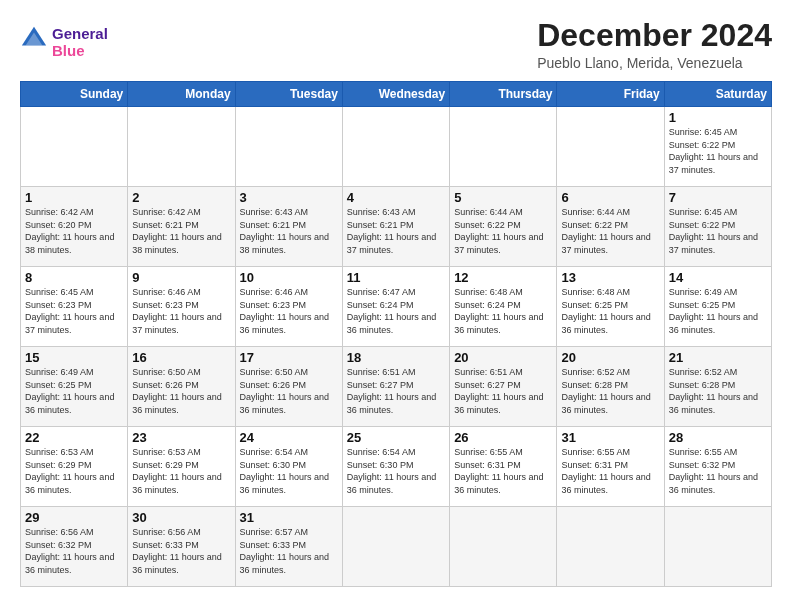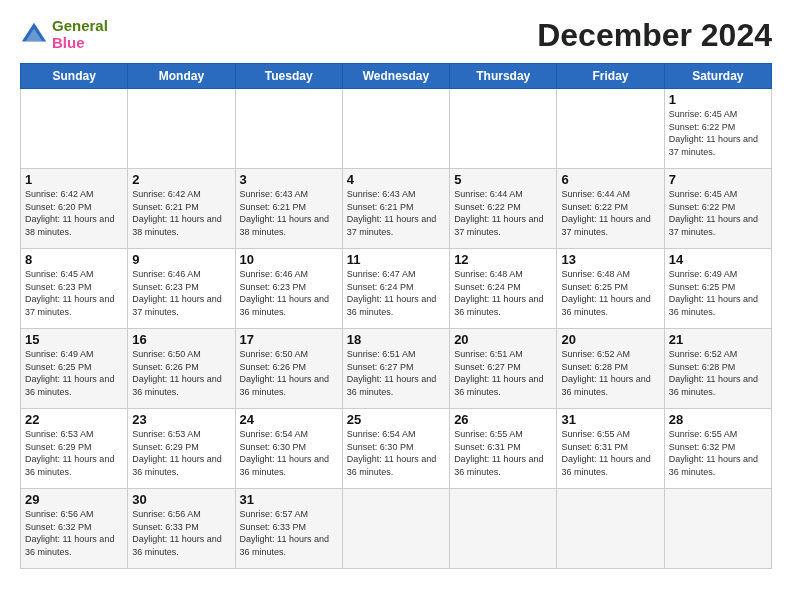--- a/index.html
+++ b/index.html
@@ -28,21 +28,22 @@
       gap: 4px;
     }
     .logo-text {
       display: flex;
       flex-direction: column;
       line-height: 1.1;
     }
     .logo-general {
       font-size: 15px;
       font-weight: bold;
-      color: #4d7c0f;
+      color: #4c1d95;
+      margin-top: 8px;
     }
     .logo-blue {
       font-size: 15px;
       font-weight: bold;
       color: #ec4899;
     }
     .logo-icon {
       width: 28px;
       height: 28px;
     }
@@ -63,21 +64,21 @@
       width: 100%;
       border-collapse: collapse;
       table-layout: fixed;
     }
     .calendar th {
       background: #2a6bbf;
       color: #fff;
       font-size: 12px;
       font-weight: bold;
       padding: 5px 4px;
-      text-align: center;
+      text-align: right;
       border: 1px solid #1a5aaf;
     }
     .calendar td {
       border: 1px solid #ccc;
       vertical-align: top;
       padding: 3px 4px;
       font-size: 9.5px;
       color: #333;
       height: 80px;
       background: #fff;
@@ -114,20 +115,21 @@
         <polygon points="15,2 28,22 2,22" fill="#2a6bbf"></polygon>
         <polygon points="15,8 24,22 6,22" fill="#fff" opacity="0.3"></polygon>
       </svg>
       <div class="logo-text">
         <span class="logo-general">General</span>
         <span class="logo-blue">Blue</span>
       </div>
     </div>
     <div class="title-area">
       <div class="month-title">December 2024</div>
+      <div class="subtitle">Pueblo Llano, Merida, Venezuela</div>
     </div>
   </div>
 
   <table class="calendar">
     <thead>
       <tr>
       <th>Sunday</th>
           <th>Monday</th>
           <th>Tuesday</th>
           <th>Wednesday</th>

